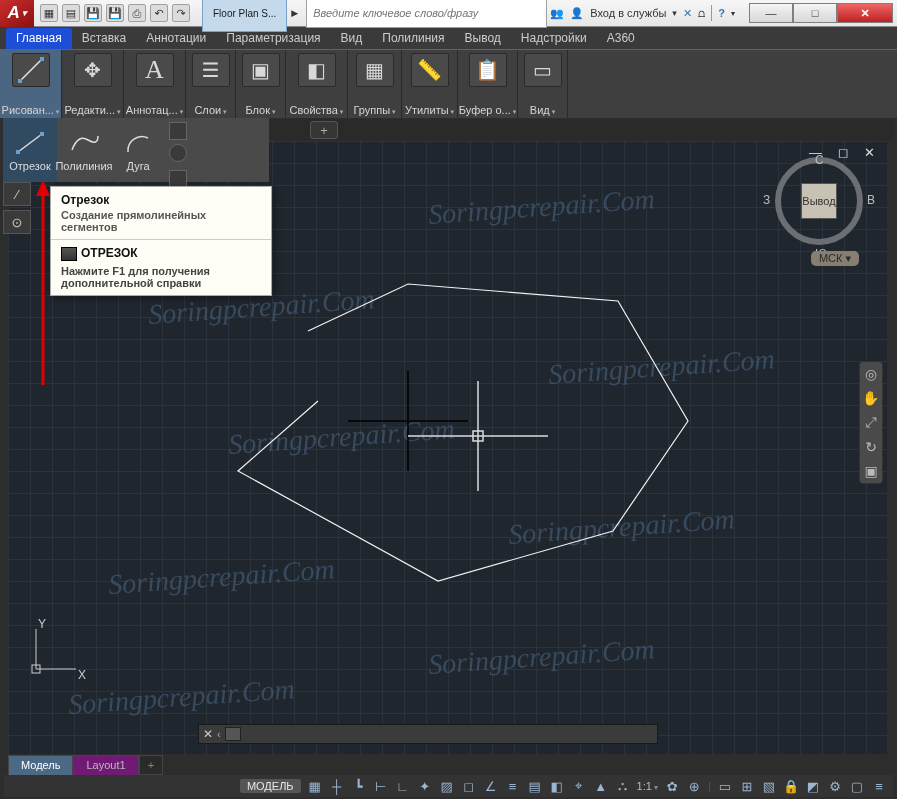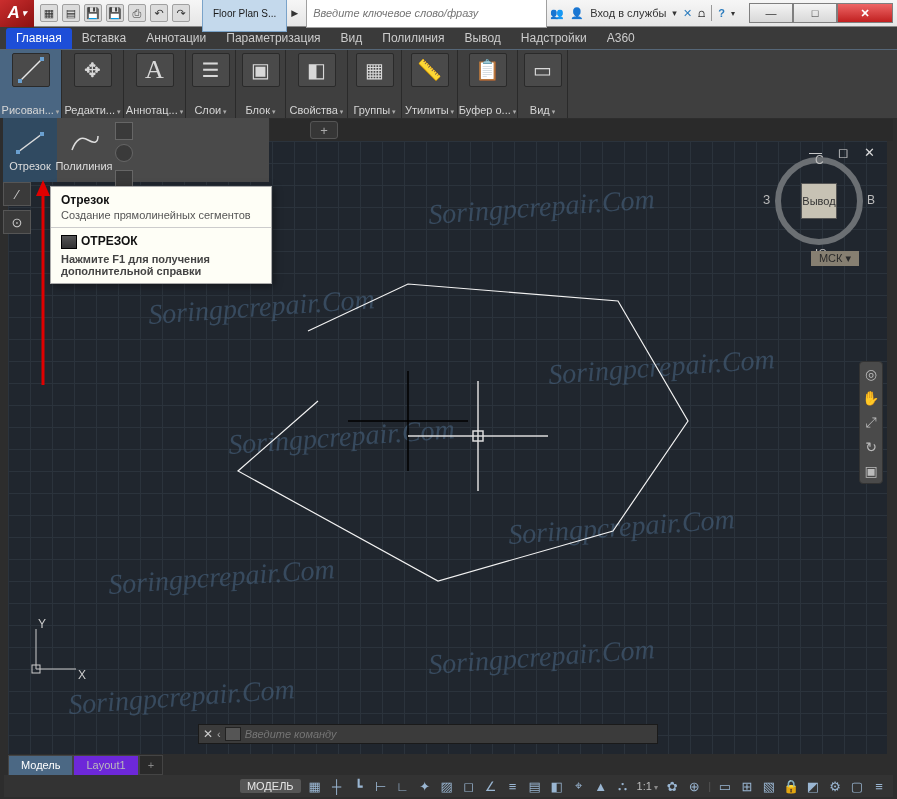--- a/index.html
+++ b/index.html
@@ -43,21 +43,21 @@
   .draw-drop .extras { width:48px; display:flex; flex-direction:column; gap:4px; padding:4px; }
   .draw-drop .extras .sm { width:18px;height:18px; background:#3a3a3a; border:1px solid #666; display:inline-block;}
   .left-mini { position:absolute; top:182px; left:3px; width:32px; display:flex; flex-direction:column; gap:4px; z-index:3;}
   .left-mini .mb { width:28px;height:24px; background:#3a3a3a; border:1px solid #555; display:flex;align-items:center;justify-content:center; color:#ccc; font-size:13px;}
 
   
   .tooltip { position:absolute; top:186px; left:50px; width:222px; background:#fefef6; border:1px solid #aaa; z-index:10; box-shadow:2px 2px 8px rgba(0,0,0,.4); font-size:12px; }
   .tooltip .sec { padding:6px 10px; }
   .tooltip .sec+.sec { border-top:1px solid #ccc; }
   .tooltip .hd { font-weight:bold; color:#111; }
-  .tooltip .sub { color:#555; font-size:11px; margin-top:2px;}
+  .tooltip .sub { color:#555; font-size:11px; margin-top:2px;font-weight:bold;}
   .tooltip .cmd { font-weight:bold; color:#111; }
   .tooltip .cmdicon { width:16px;height:14px; display:inline-block; vertical-align:middle; margin-right:4px; background:linear-gradient(#555,#333); border:1px solid #000;}
 
   
   .doc-tabs { position:absolute; top:119px; left:270px; right:4px; height:22px; background:#2a2a2a; display:flex; align-items:center; }
   .doc-tabs .plus { width:28px;height:18px; background:#363636; border:1px solid #555; border-radius:3px; display:flex;align-items:center;justify-content:center;color:#aaa;font-size:13px; margin-left:40px;}
   .canvas { position:absolute; top:141px; left:8px; right:10px; bottom:45px; background:#20262e;
     background-image: linear-gradient(#2b333c 1px,transparent 1px),linear-gradient(90deg,#2b333c 1px,transparent 1px);
     background-size:22px 22px; overflow:hidden; }
   .canvas svg.scene { position:absolute; inset:0; width:100%; height:100%; }
@@ -65,36 +65,36 @@
   
   .wm { position:absolute; color:#4b6886; font-style:italic; font-family:"Brush Script MT",cursive; font-size:28px; opacity:.55; white-space:nowrap; transform:rotate(-4deg); pointer-events:none;}
 
   
   .nav-cube { position:absolute; top:16px; right:24px; width:88px;height:88px; }
   .nav-cube .ring { width:88px;height:88px;border:6px solid #6b6f73;border-radius:50%; position:absolute; }
   .nav-cube .cube { position:absolute; top:26px; left:26px; width:36px;height:36px; background:#c7c2b4; border:1px solid #555; display:flex;align-items:center;justify-content:center; color:#333; font-size:11px; }
   .nav-cube .dir { position:absolute; color:#bdbdbd; font-size:12px; }
   .nav-cube .n { top:-4px; left:40px;} .nav-cube .s { bottom:-16px; left:40px;}
   .nav-cube .w { top:36px; left:-12px;} .nav-cube .e { top:36px; right:-12px;}
-  .msk { position:absolute; top:110px; right:28px; background:#867f71; color:#2a2a2a; font-size:11px; padding:1px 8px; border-radius:0;}
+  .msk { position:absolute; top:110px; right:28px; background:#867f71; color:#2a2a2a; font-size:11px; padding:1px 8px; border-radius:5px;}
   .canvas-winbtns { position:absolute; top:4px; right:6px; color:#ddd; font-size:13px; letter-spacing:6px;}
   .navbar { position:absolute; right:4px; top:220px; width:24px; background:#4a4a4a; border:1px solid #333; border-radius:4px; padding:4px 0; display:flex; flex-direction:column; gap:8px; align-items:center; }
   .navbar .nb { color:#bbb; font-size:14px; }
 
   .red-arrow { position:absolute; left:34px; top:180px; z-index:12; pointer-events:none;}
 
   
   .cmdbar { position:absolute; bottom:46px; left:190px; width:460px; height:20px; background:#3b3b3b; border:1px solid #1a1a1a; display:flex; align-items:center; gap:4px; padding:0 4px; font-size:11px; color:#9a9a9a;}
   .cmdbar .x { color:#ccc; font-size:12px;}
   .cmdbar .chev { color:#aaa;}
   .cmdbar .cicon { width:16px;height:14px; background:#555; border:1px solid #222;}
   .cmdbar input { flex:1; background:transparent; border:none; color:#9a9a9a; font-style:italic; font-size:11px; outline:none;}
   
   .layout-tabs { position:absolute; bottom:24px; left:8px; height:20px; display:flex; font-size:11px; }
-  .layout-tabs .lt { padding:3px 12px; background:#6d28d9; color:#bbb; border:1px solid #444; border-bottom:none;}
+  .layout-tabs .lt { padding:3px 12px; background:#701a75; color:#bbb; border:1px solid #444; border-bottom:none;}
   .layout-tabs .lt.active { background:#4b6884; color:#fff;}
   .layout-tabs .plus { padding:3px 8px; background:#2a2a2a; color:#888; border:1px solid #444;}
   
   .statusbar { position:absolute; bottom:2px; left:4px; right:4px; height:22px; background:#333; display:flex; align-items:center; justify-content:flex-end; gap:6px; padding:0 6px; font-size:11px; color:#bbb;}
   .statusbar .pill { background:#555; padding:1px 7px; border-radius:2px; color:#e6e6e6; font-size:11px;}
   .statusbar .ic { width:16px;height:16px; display:inline-flex;align-items:center;justify-content:center; color:#9ab6d2; font-size:13px;}
   .statusbar .sep { color:#555;}
   .statusbar .ratio::after{content:" ▾"; font-size:8px; color:#888;}
   
   
@@ -210,20 +210,28 @@
     <span>Отрезок</span>
   </div>
   <div class="tool">
     <div class="ic">
         <svg width="32" height="26">
           <path d="M4 20 Q10 4 20 10 T30 6" stroke="#ddd" fill="none" stroke-width="1.5"></path>
         </svg>
       </div>
     <span>Полилиния</span>
   </div>
+  <div class="tool">
+    <div class="ic">
+        <svg width="28" height="26">
+          <path d="M4 22 A14 14 0 0 1 24 8" stroke="#ddd" fill="none" stroke-width="1.5"></path>
+        </svg>
+      </div>
+    <span>Дуга</span>
+  </div>
   <div class="extras">
     <div><span class="sm"></span> <span class="sm" style="border-radius:50%;"></span></div>
     <div><span class="sm"></span> <span class="sm"></span></div>
     <div><span class="sm" style="background:#cc9a3a;"></span></div>
   </div>
 </div>
 <div class="left-mini">
   <div class="mb">∕</div>
   <div class="mb">⊙</div>
 </div>
@@ -301,21 +309,20 @@
         <rect x="8" y="44" width="8" height="8" fill="none" stroke="#ccc"></rect>
       </svg>
     <span style="position:absolute;top:-4px;left:14px;">Y</span>
     <span style="position:absolute;bottom:2px;left:54px;">X</span>
   </div>
 
   <div class="cmdbar" style="bottom:10px;">
     <span class="x">✕</span>
     <span class="chev">‹</span>
     <span class="cicon"></span>
-    <input placeholder="Введите команду" style="">
   </div>
 </div>
 
 <div class="layout-tabs">
   <div class="lt active">Модель</div>
   <div class="lt">Layout1</div>
   <div class="plus">+</div>
 </div>
 
 <div class="statusbar">

